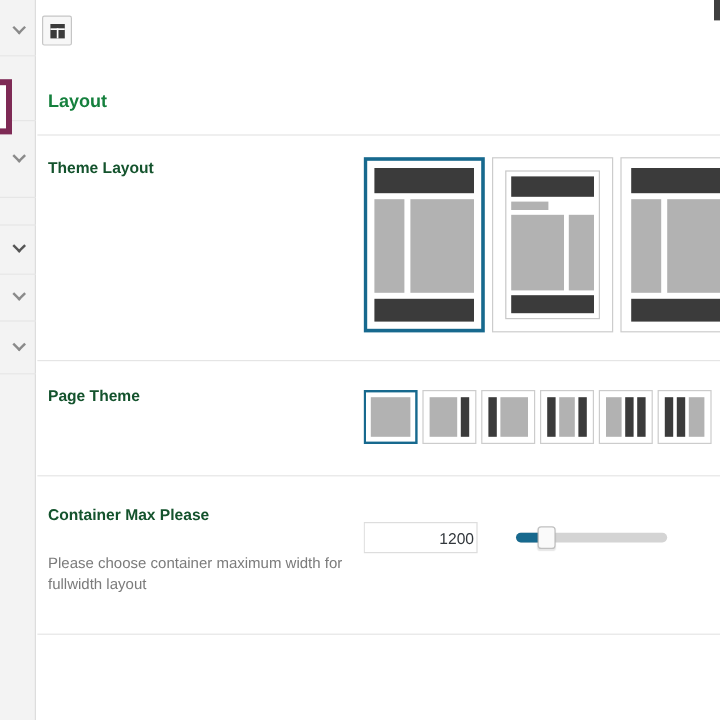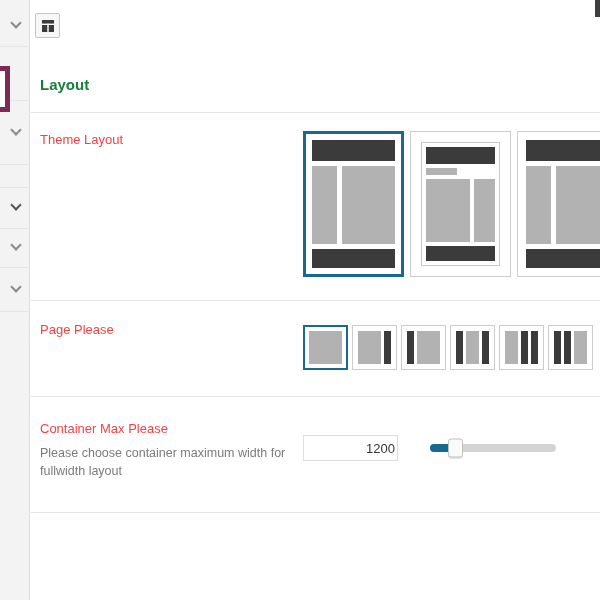--- a/index.html
+++ b/index.html
@@ -24,22 +24,22 @@
   
   .main{position:absolute;left:31px;top:0;right:0;bottom:0;background:#fff;overflow:hidden;}
   .topbar{height:38px;padding:13px 0 0 4px;box-sizing:content-box;}
   .tool-btn{width:25px;height:25px;border:1px solid #c5c5c5;background:#f7f7f7;border-radius:2px;
     display:flex;align-items:center;justify-content:center;padding:0;cursor:pointer;}
   .panel-title{padding:26px 0 19px 9px;font-size:15px;font-weight:700;color:#15803d;line-height:16px;}
   .divider{border-top:1px solid #e5e5e5;height:0;}
 
   .opt-row{display:flex;}
   .opt-label{width:272px;box-sizing:border-box;padding:19px 14px 0 9px;}
-  .opt-label .lbl{font-size:13px;font-weight:400;color:#ef4444;line-height:15px;}
-  .opt-label .desc{font-size:12.5px;color:#7b7b7b;line-height:1.45;margin-top:8px;}
+  .opt-label .lbl{font-size:13px;font-weight:700;color:#14532d;line-height:15px;}
+  .opt-label .desc{font-size:12.5px;color:#7b7b7b;line-height:1.45;margin-top:24px;}
   .opt-control{flex:1;overflow:hidden;white-space:nowrap;}
 
   
   .thumbs{display:flex;gap:6px;padding:18px 0 23px 0;}
   .t-thumb{box-sizing:border-box;flex:0 0 auto;width:101px;height:146px;background:#fff;
     border:1px solid #ccc;padding:8px;display:flex;flex-direction:column;cursor:pointer;}
   .t-thumb.selected{border:3px solid var(--accent);padding:6px;}
   .t-thumb.boxed{padding:10px;}
   .flat-frame{flex:1;display:flex;flex-direction:column;}
   .boxed-frame{flex:1;display:flex;flex-direction:column;border:1px solid #c8c8c8;padding:4px;}
@@ -148,21 +148,21 @@
               <div class="t-foot"></div>
             </div>
           </div>
         </div>
     </div>
   </div>
   <div class="divider"></div>
 
   <div class="opt-row">
     <div class="opt-label" style="padding-top:21px">
-      <div class="lbl">Page Please</div>
+      <div class="lbl">Page Theme</div>
     </div>
     <div class="opt-control">
       <div class="pthumbs" id="page-thumbs">
           <div class="p-thumb selected">
             <div class="p-c"></div>
           </div>
           <div class="p-thumb">
             <div class="p-c"></div>
             <div class="p-s"></div>
           </div>

